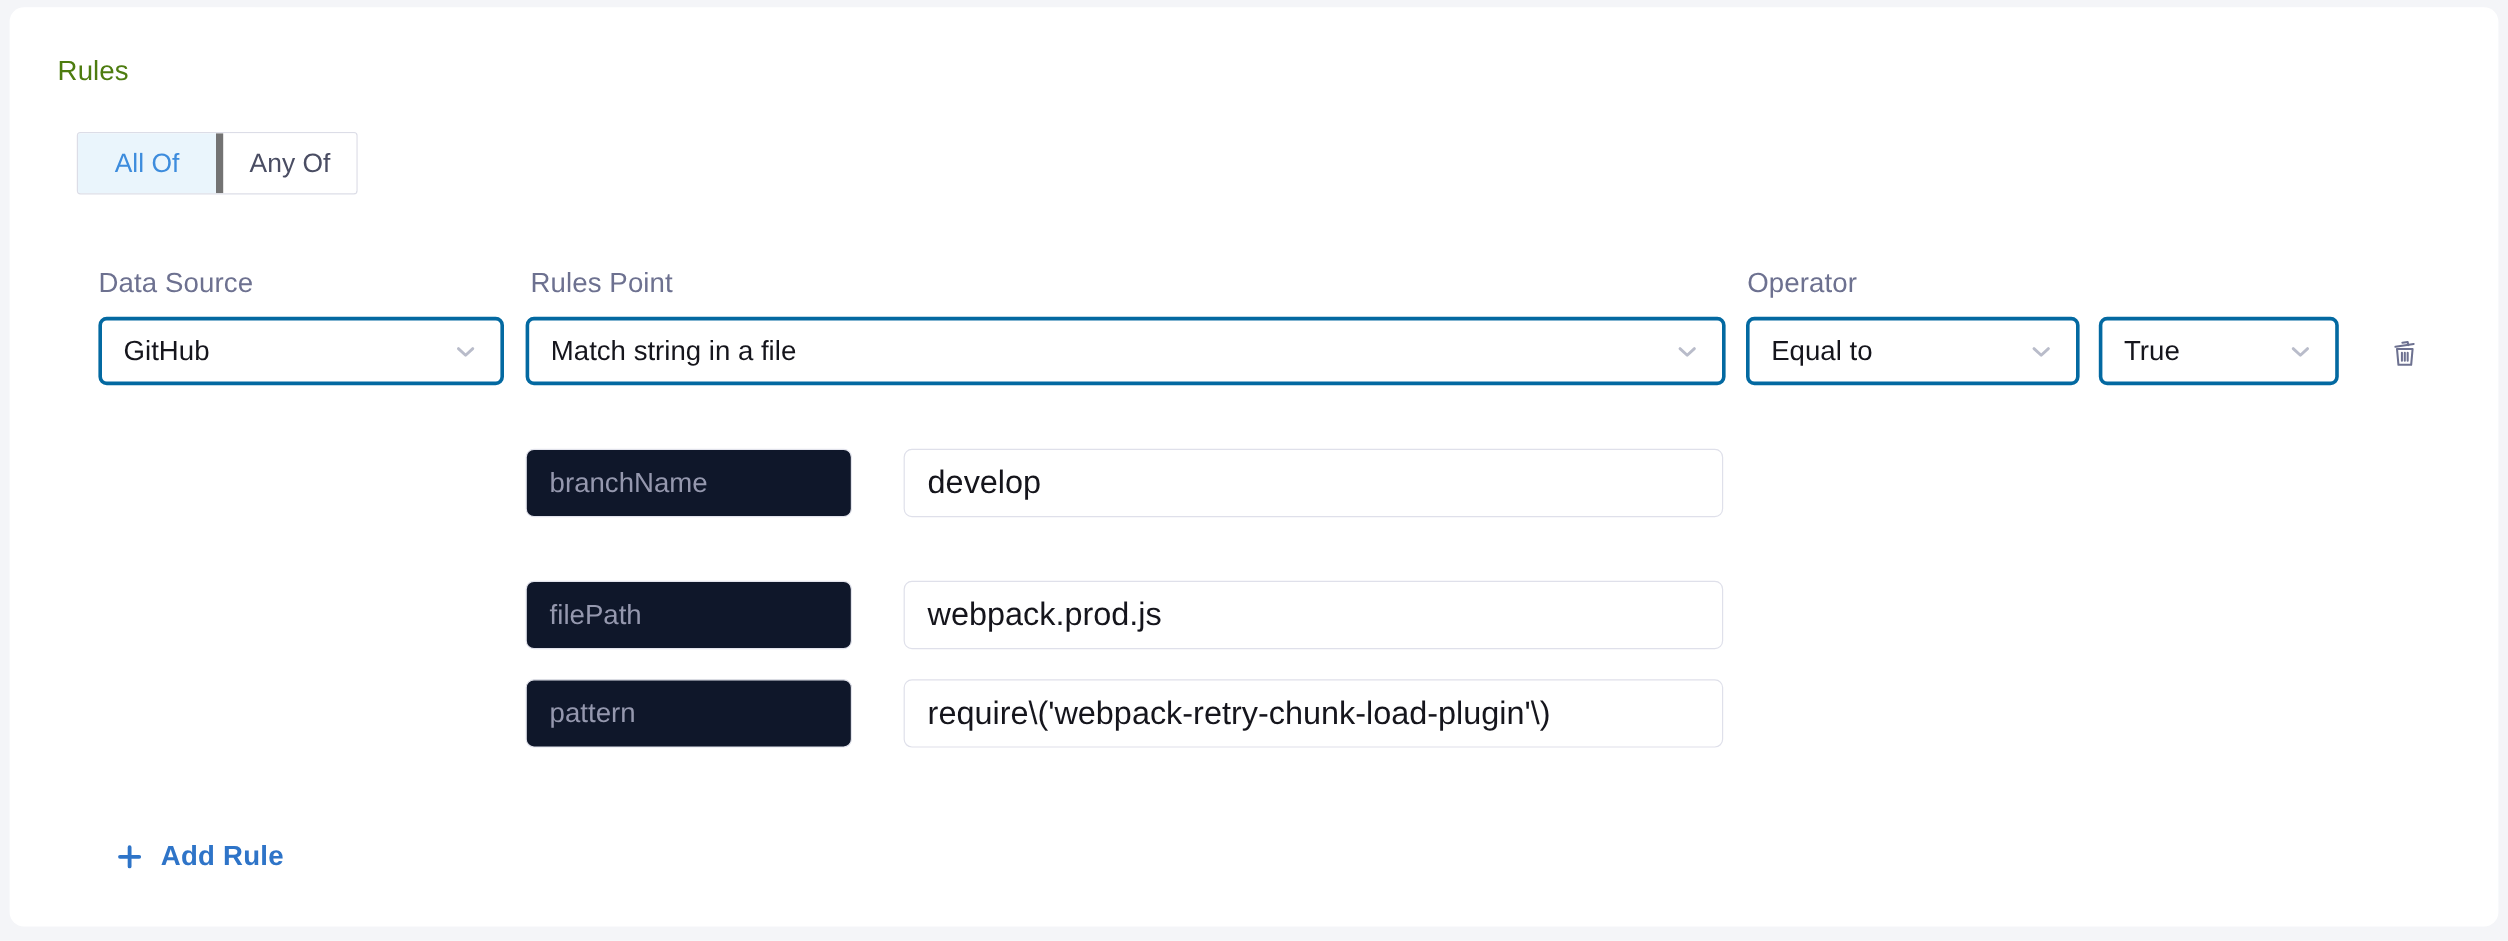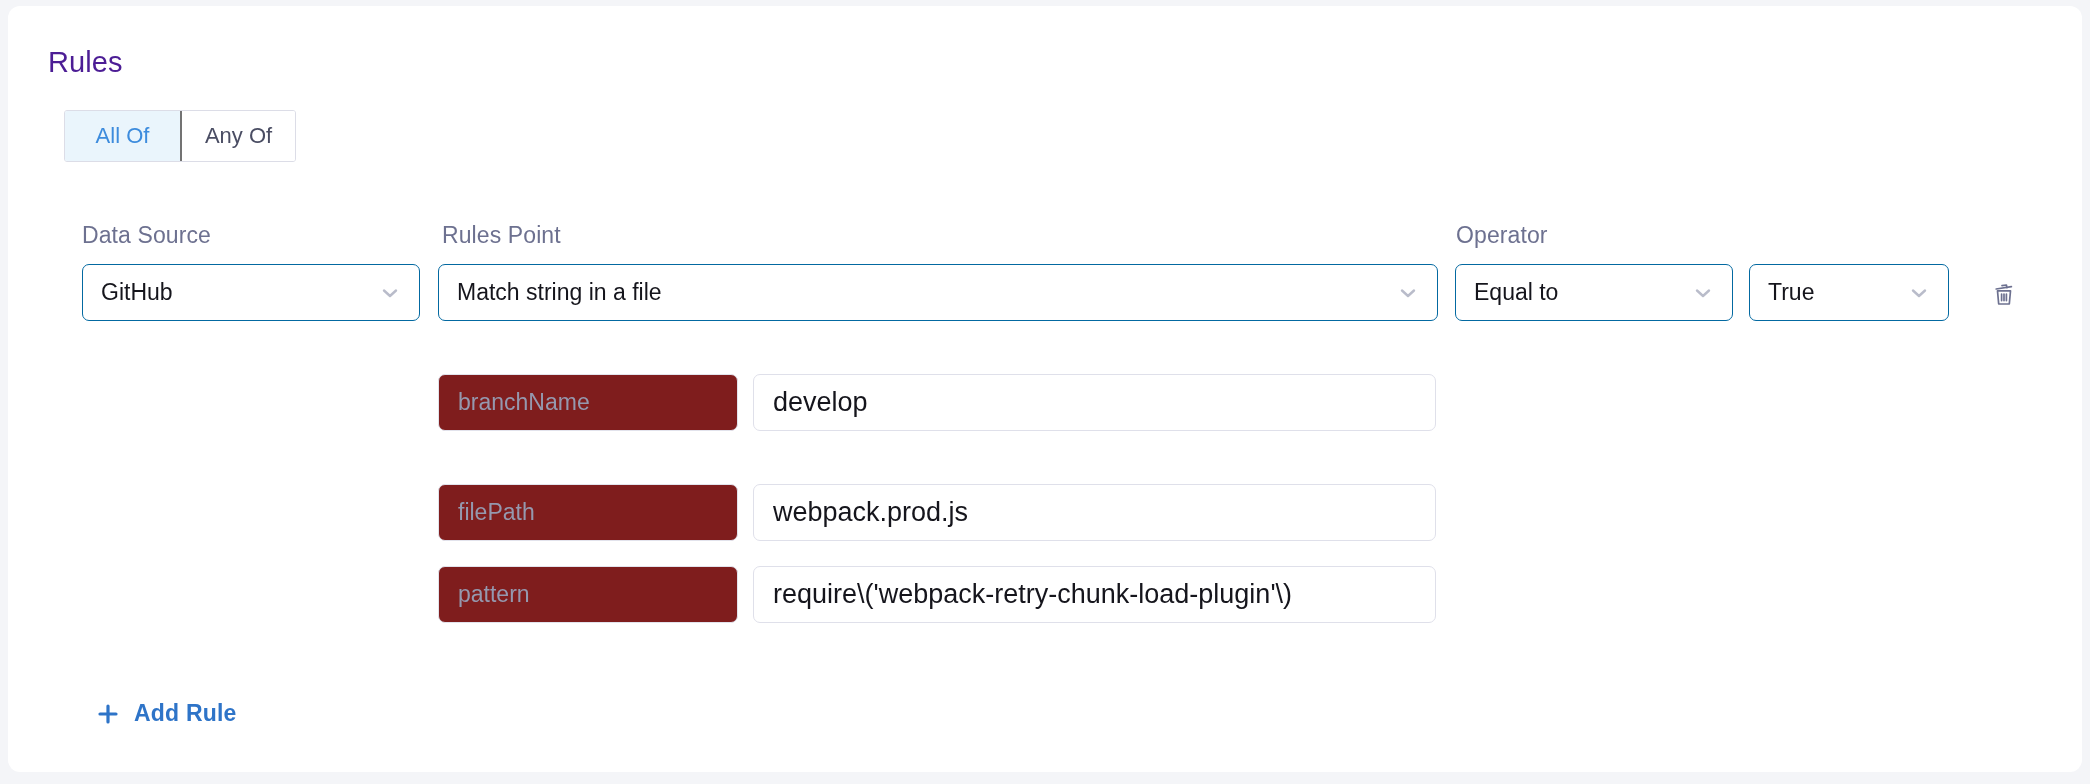--- a/index.html
+++ b/index.html
@@ -25,22 +25,22 @@
     background: #ffffff;
     border-radius: 12px;
     box-sizing: border-box;
   }
 
   
   .section-title {
     position: absolute;
     left: 40px;
     top: 40px;
-    font-size: 29px;
-    color: #4c1d95;
+    font-size: 23px;
+    color: #4d7c0f;
     letter-spacing: 0.1px;
   }
 
   
   .segmented {
     position: absolute;
     left: 56px;
     top: 104px;
     display: flex;
     border: 1px solid #dcdde7;
@@ -60,39 +60,39 @@
     cursor: pointer;
     user-select: none;
     padding: 0 22px;
     min-width: 115px;
   }
   .seg-btn.active {
     background: #eaf5fc;
     color: #3d8cdd;
   }
   .seg-btn + .seg-btn {
-    border-left: 2px solid #737373;
+    border-left: 6px solid #737373;
   }
 
   
   .col-label {
     position: absolute;
     font-size: 23px;
     color: #6d7190;
     letter-spacing: 0.1px;
   }
   #lbl-data-source { left: 74px;  top: 216px; }
   #lbl-data-point  { left: 434px; top: 216px; }
   #lbl-operator    { left: 1448px; top: 216px; }
 
   
   .control {
     position: absolute;
     box-sizing: border-box;
-    border: 1px solid #0369a1;
+    border: 3px solid #0369a1;
     border-radius: 7px;
     background: #ffffff;
     height: 57px;
     display: flex;
     align-items: center;
   }
   .control .value {
     font-size: 23px;
     color: #15151c;
     padding-left: 18px;
@@ -138,26 +138,26 @@
 
   
   .param-row { position: absolute; left: 0; width: 100%; height: 57px; }
   #param-row-0 { top: 368px; }
   #param-row-1 { top: 478px; }
   #param-row-2 { top: 560px; }
 
   .param-key {
     position: absolute;
     left: 430px;
-    width: 300px;
+    width: 272px;
     height: 57px;
     box-sizing: border-box;
     border: 1px solid #e2e3ec;
     border-radius: 7px;
-    background: #7f1d1d;
+    background: #0f172a;
     display: flex;
     align-items: center;
   }
   .param-key .ktext {
     font-size: 23px;
     color: #9598ae;
     padding-left: 19px;
     white-space: nowrap;
   }
   .param-value {

